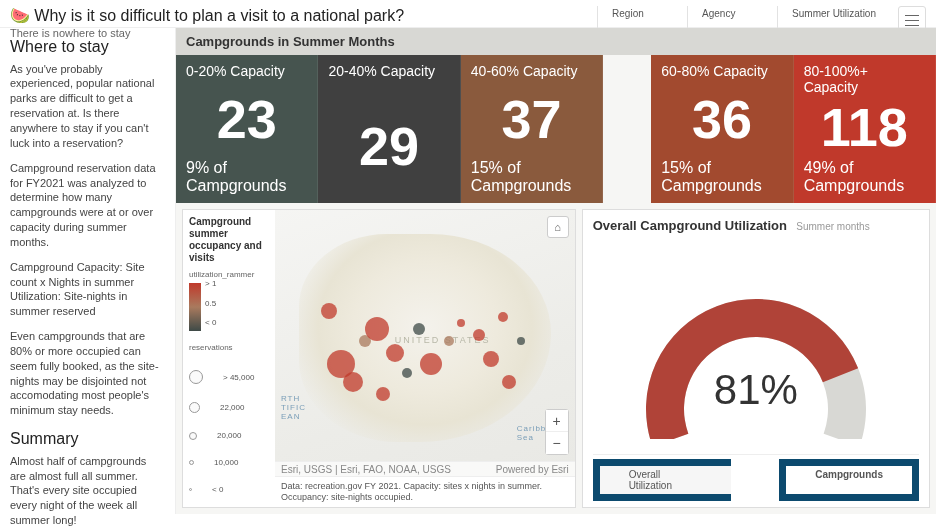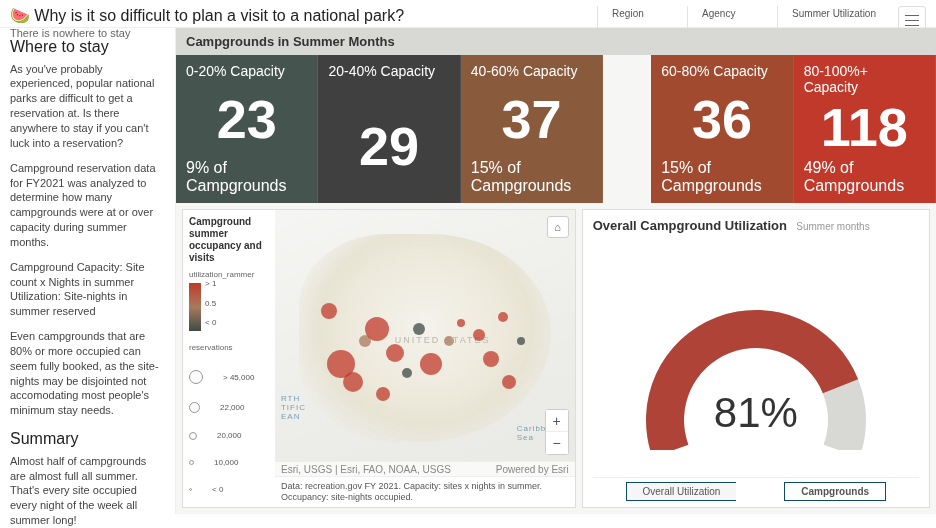--- a/index.html
+++ b/index.html
@@ -169,21 +169,21 @@
   .gauge-wrap { flex:1; display:flex; align-items:center; justify-content:center; position:relative; }
   .gauge-val {
     position:absolute; bottom: 40px; width:100%; text-align:center;
     font-size:42px; font-weight:400; color:#333;
   }
   .tabs {
     display:flex; justify-content:center; gap:0;
     border-top:1px solid #eee; padding:4px 0 6px 0;
   }
   .tab {
-    border:1px solid #0c4a6e; padding:3px 16px; font-size:10px; color:#555;
+    border:7px solid #0c4a6e; padding:3px 29px; font-size:10px; color:#555;
     background:#f6f6f6; cursor:pointer;
   }
   .tab:first-child{border-right:none;}
   .tab.active{ background:#fff; font-weight:600;margin-left:48px;}
 </style>
 </head>
 <body>
 
 <div class="top">
   <div class="title-block">

